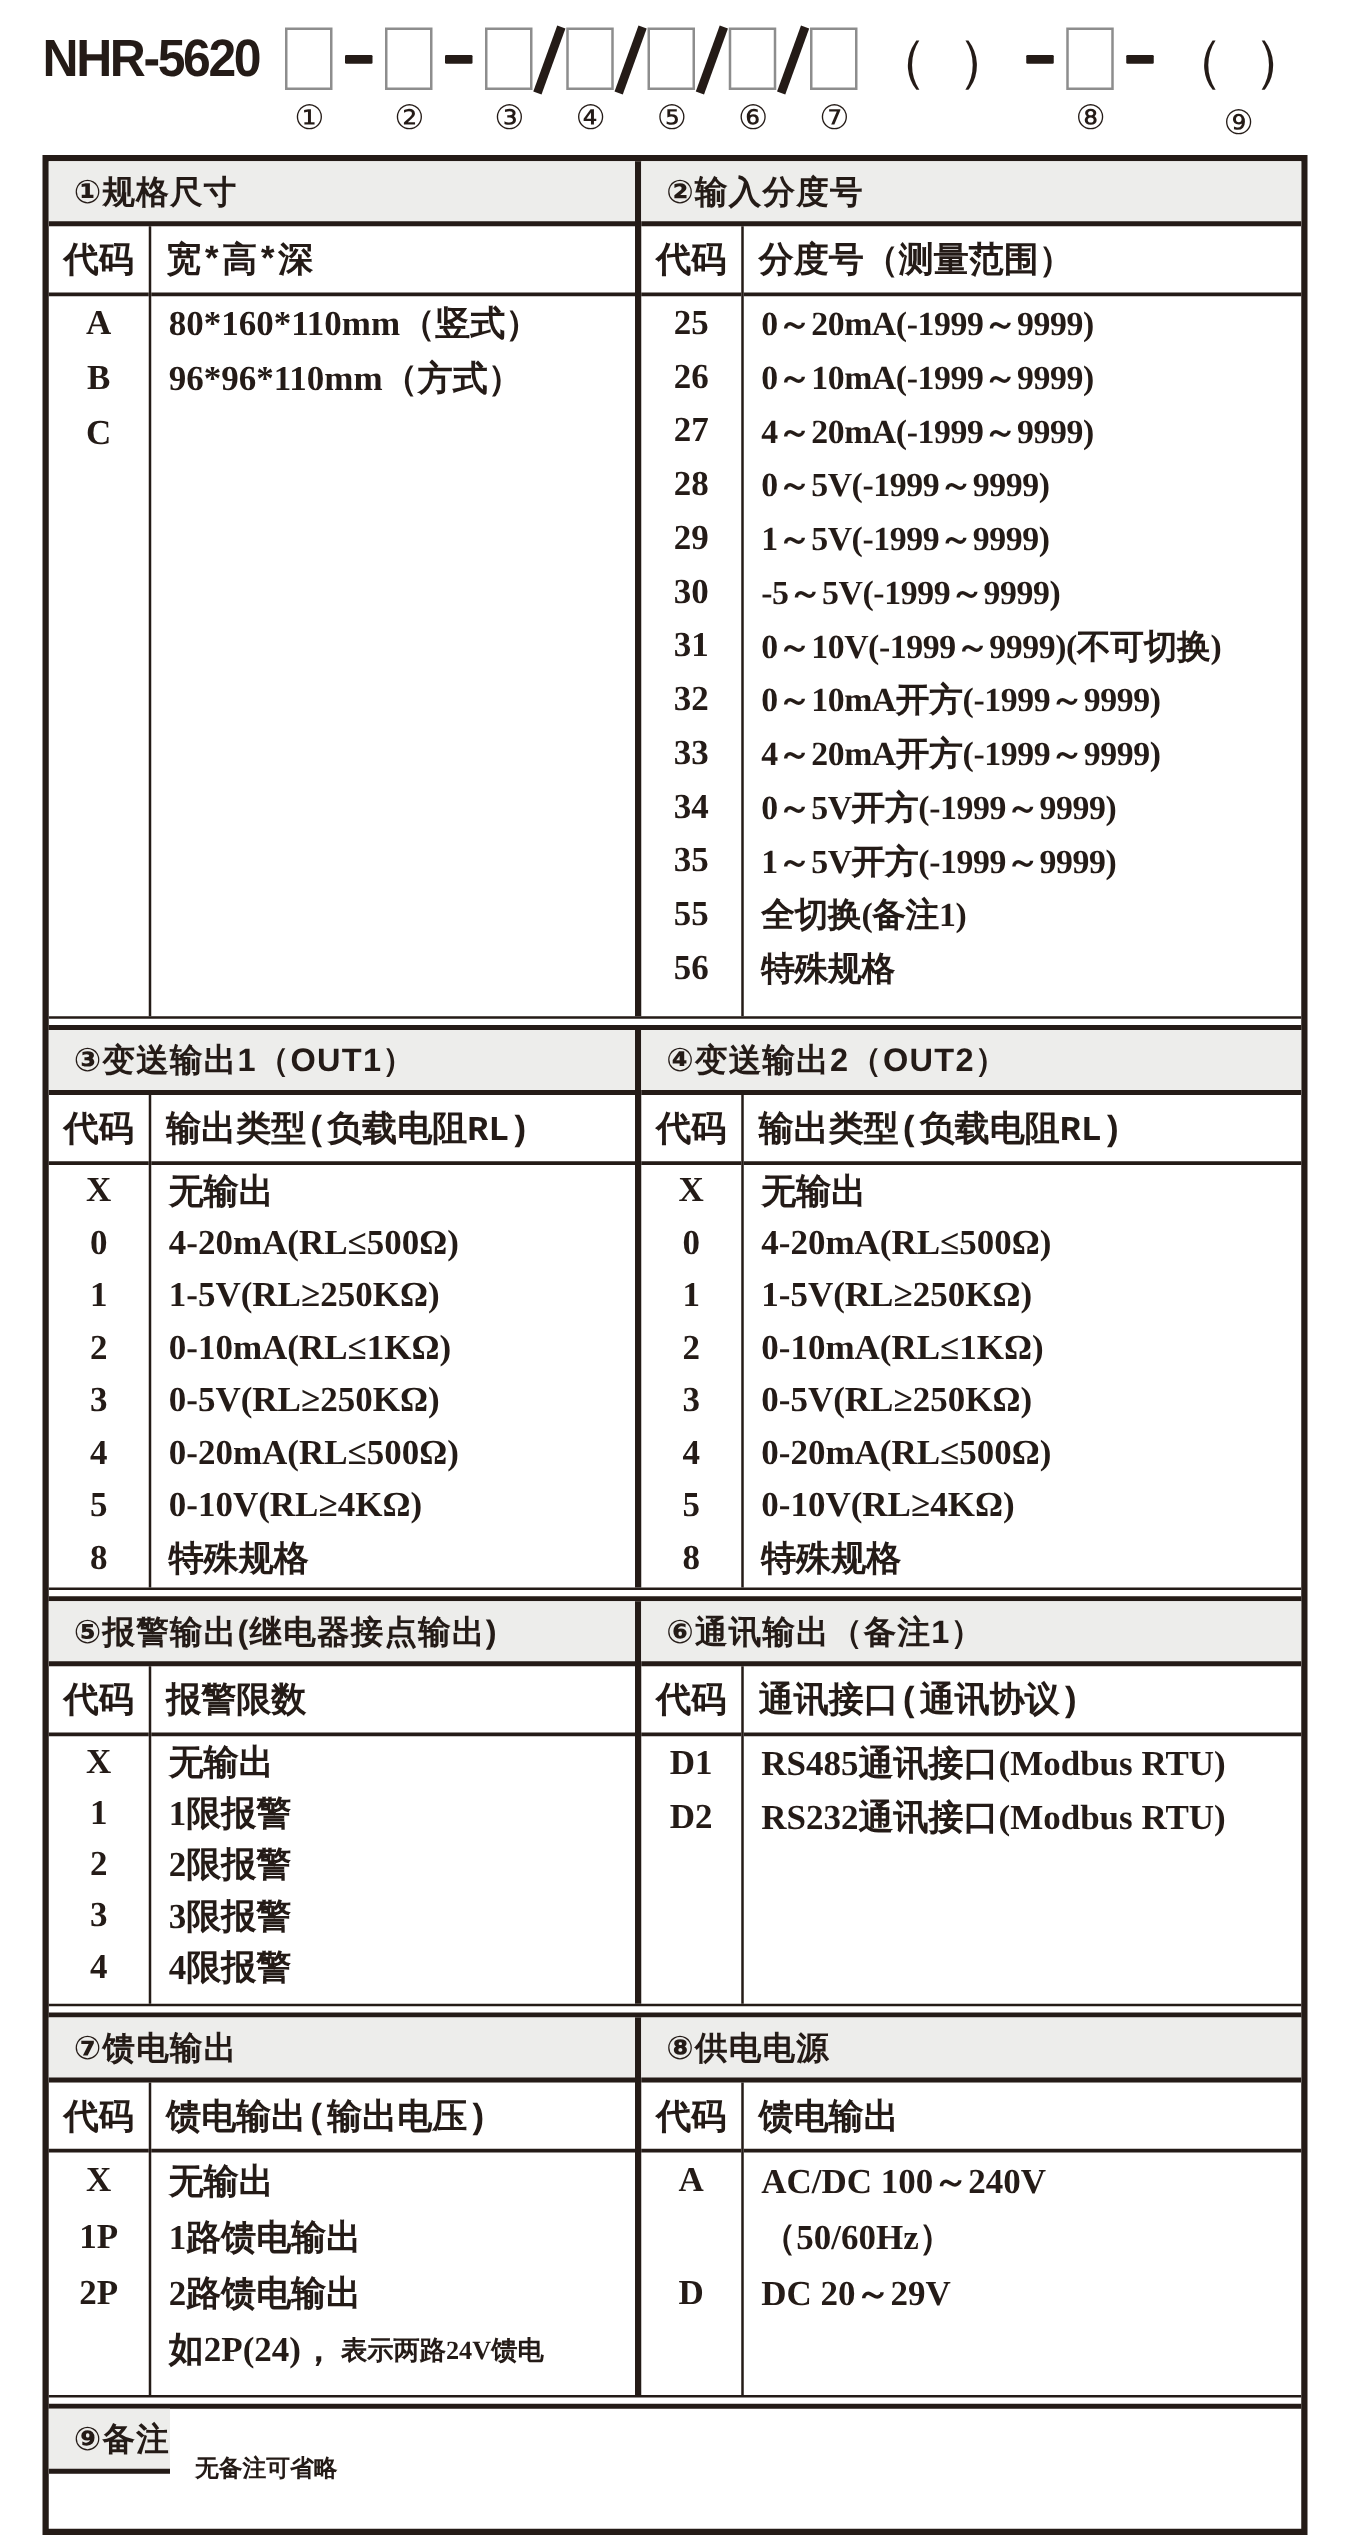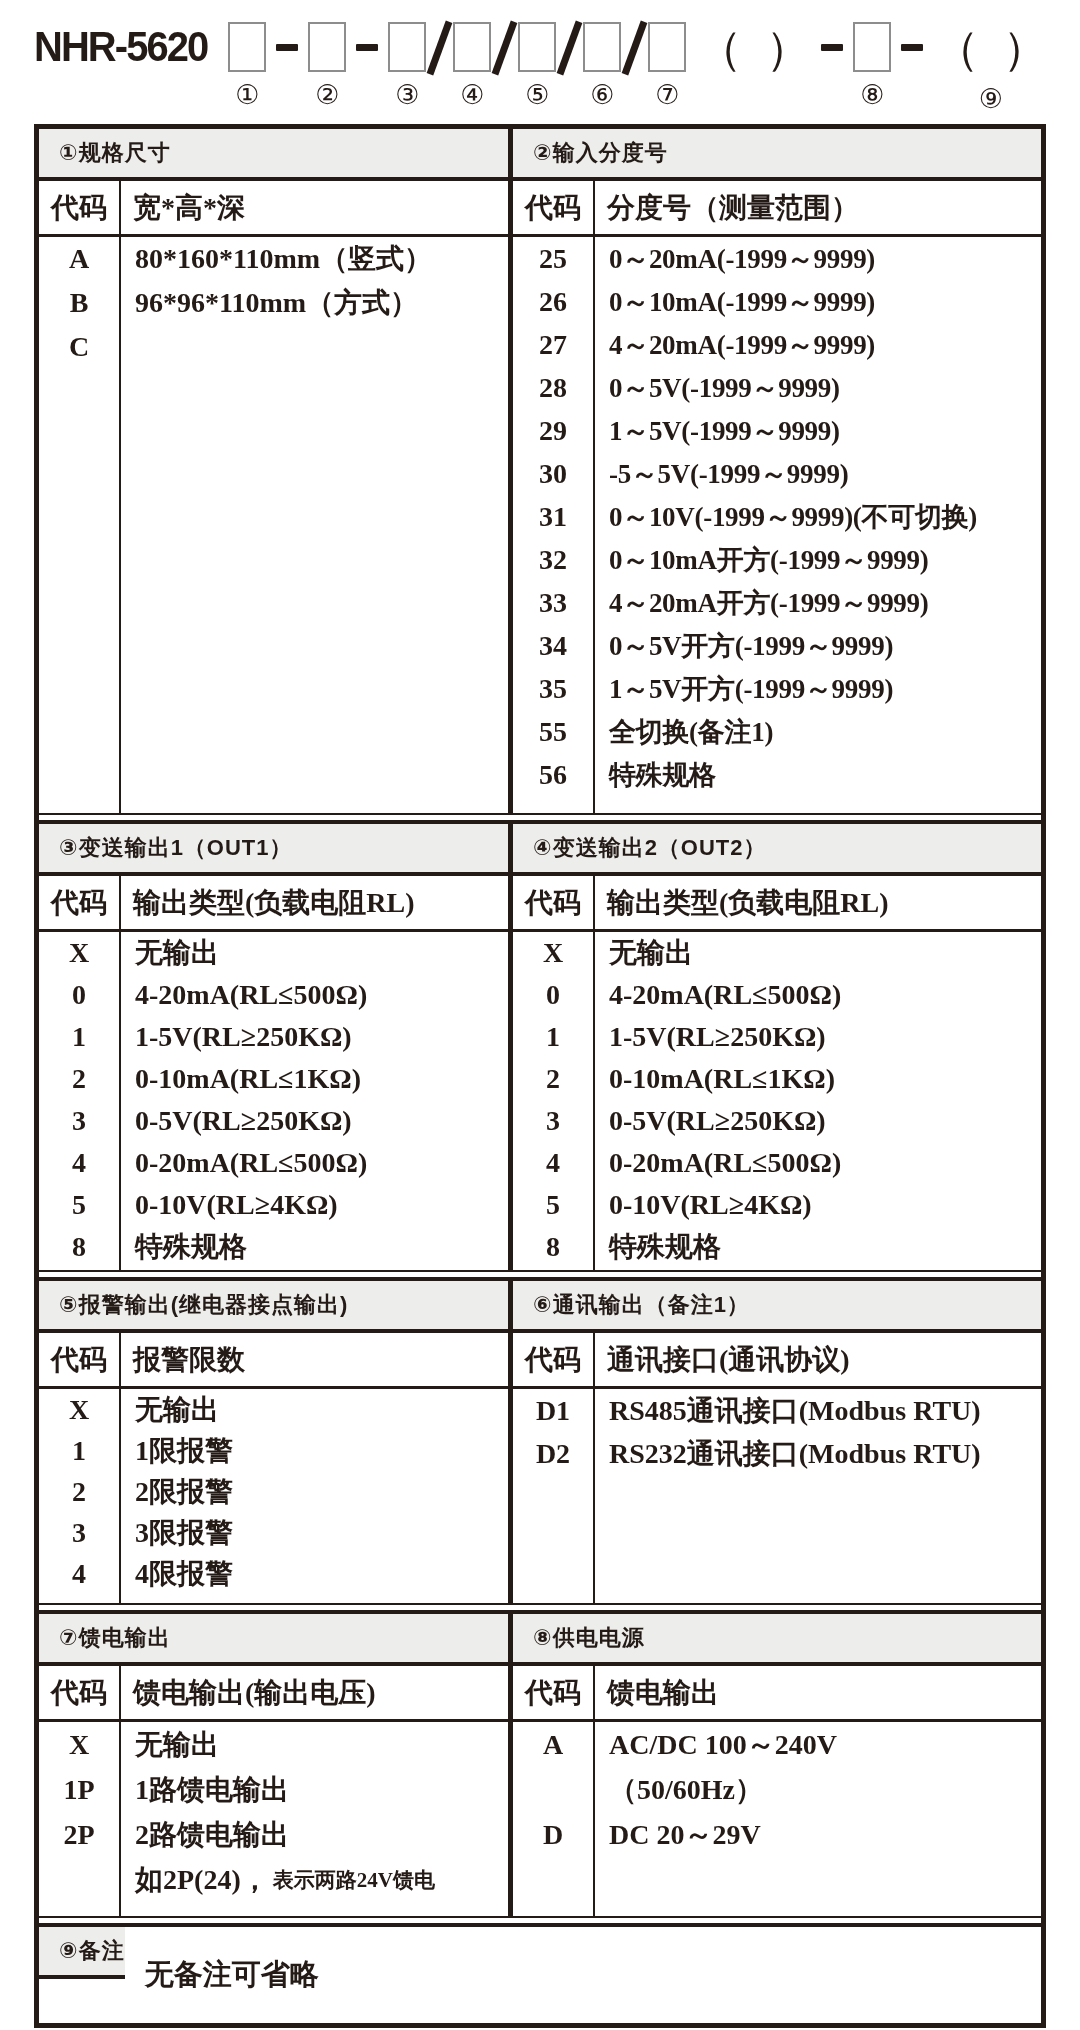--- a/index.html
+++ b/index.html
@@ -48,29 +48,29 @@
   .p3{min-height:328px}
   .p4{min-height:308px}
   .half{display:flex;flex-direction:column}
   .half.left{width:474px;border-right:5px solid var(--ink)}
   .half.right{flex:1}
 
   .sec-header{
     height:52px;flex:0 0 52px;background:var(--hdr);border-bottom:4px solid var(--ink);
     display:flex;align-items:center;padding-left:20px;
     font-family:"Liberation Sans","DejaVu Sans",sans-serif;
-    font-size:22px;font-weight:700;letter-spacing:1px;white-space:nowrap;
+    font-size:26px;font-weight:700;letter-spacing:1px;white-space:nowrap;
   }
   .cols{flex:1;display:flex;min-height:0}
   .code-col{width:82px;flex:0 0 82px;border-right:2px solid var(--ink);display:flex;flex-direction:column}
   .desc-col{flex:1;display:flex;flex-direction:column;min-width:0}
   .colhead{
     height:56px;flex:0 0 56px;border-bottom:3px solid var(--ink);
     display:flex;align-items:center;font-size:28px;font-weight:700;white-space:nowrap;
-    font-family:Liberation Serif, serif;
+    font-family:Liberation Mono, monospace;
   }
   .code-col .colhead{justify-content:center}
   .desc-col .colhead{padding-left:12px}
   .cell{
     height:43px;flex:0 0 auto;display:flex;align-items:center;
     font-size:28px;font-weight:600;white-space:nowrap;
     font-family:"Liberation Serif","DejaVu Serif",serif;
   }
   .code-col .cell{justify-content:center}
   .desc-col .cell{padding-left:14px}
@@ -81,21 +81,21 @@
   .s5 .cell{height:41px}
   .s6 .cell{height:43px}
   .s7 .cell,.s8 .cell{height:45px}
   .small{font-size:21px;font-weight:700;margin-left:4px}
 
   
   .pair.notes{flex-direction:row;min-height:100px}
   .notes-body{
     flex:1;display:flex;align-items:center;padding-left:20px;
     font-family:"Liberation Serif","DejaVu Serif",serif;
-    font-size:29px;font-weight:700;
+    font-size:19px;font-weight:700;
   }
 </style>
 </head>
 <body>
 
 <div class="model-area">
   <div class="model-prefix">NHR-5620</div>
   <div class="segments" id="model-segments">
       <div class="seg">
         <div class="sym box"></div>

